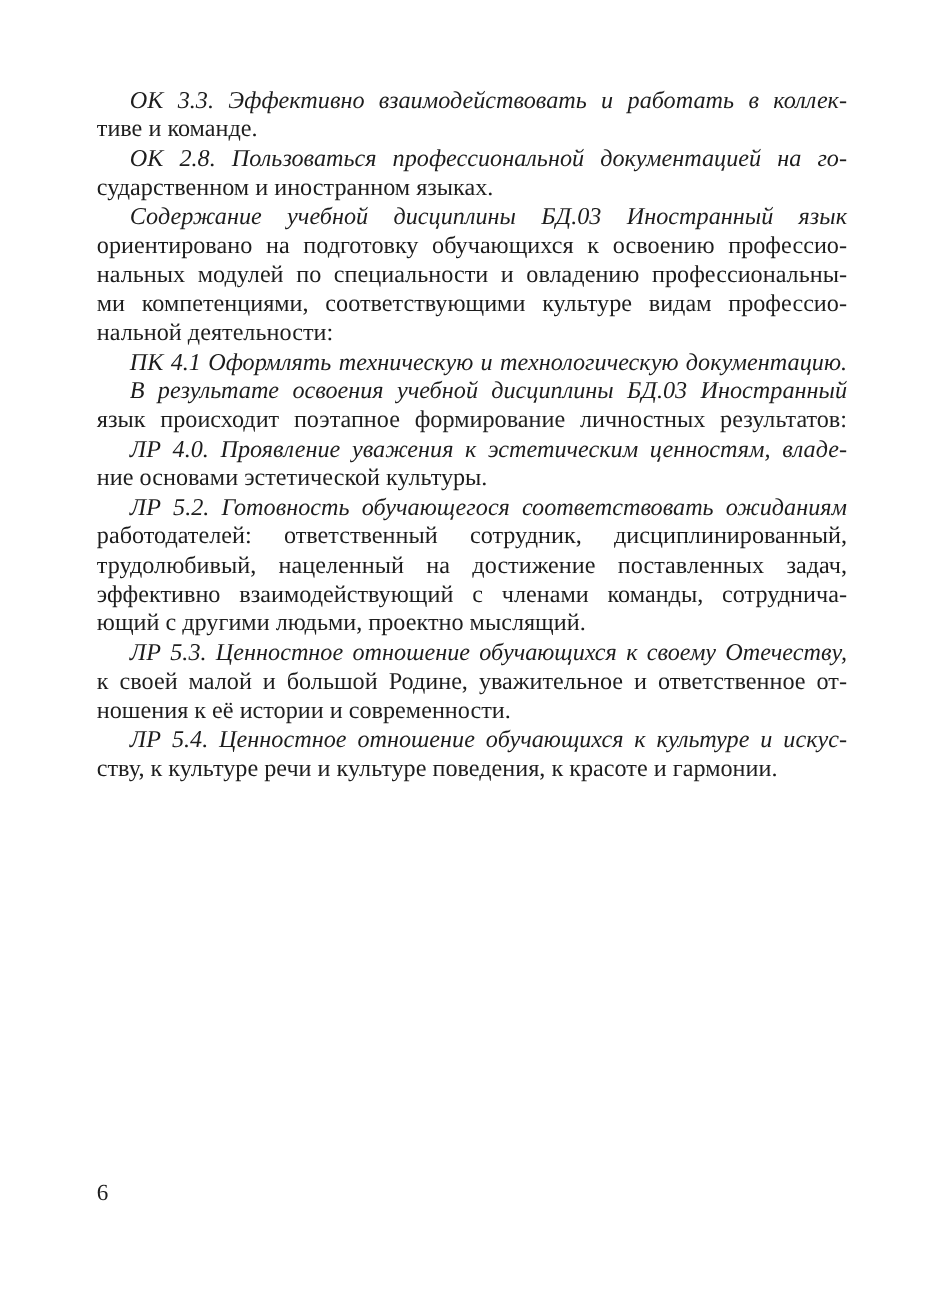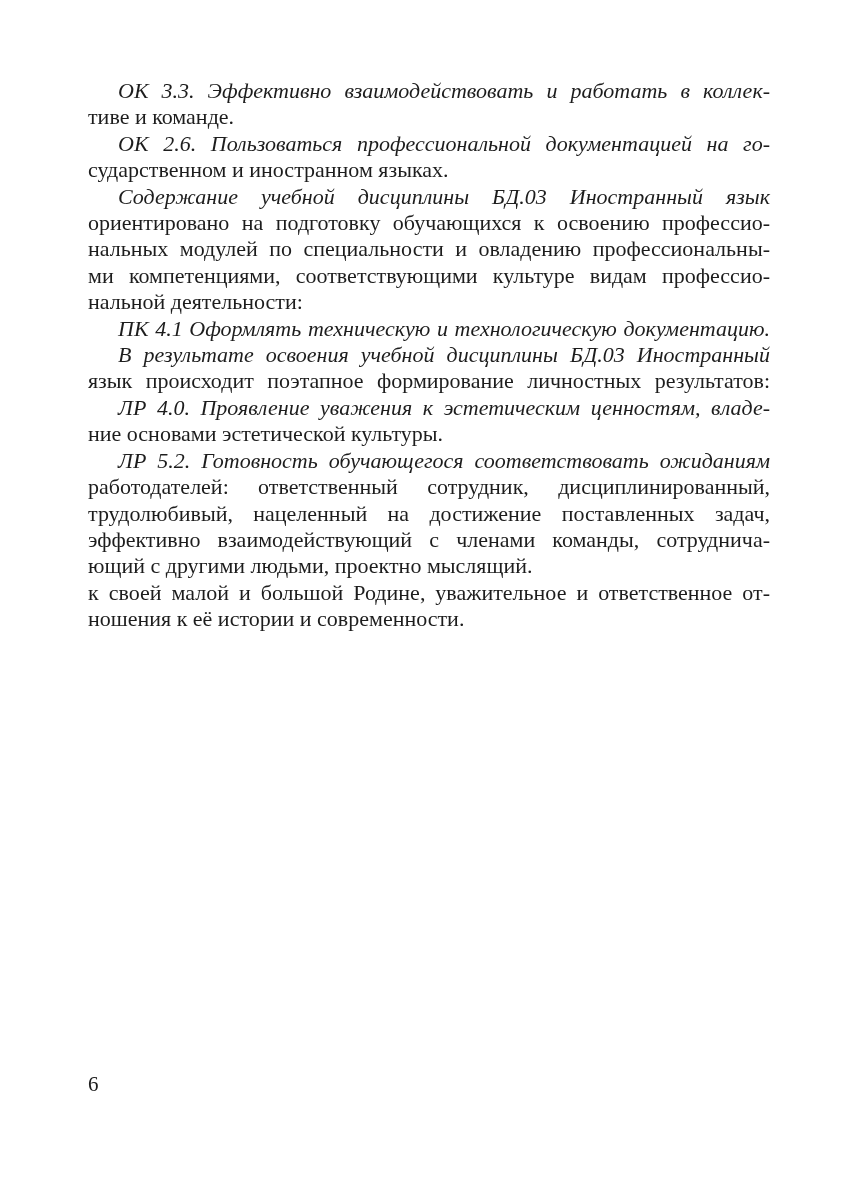--- a/index.html
+++ b/index.html
@@ -47,21 +47,21 @@
 <div class="page">
 
   <div class="text-block">
 
     <div class="para">
       <div class="line ind"><span>ОК 3.3. Эффективно взаимодействовать и работать в коллек-</span></div>
       <div class="line left"><span>тиве и команде.</span></div>
     </div>
 
     <div class="para">
-      <div class="line ind"><span>ОК 2.6. Пользоваться профессиональной документацией на го-</span></div>
+      <div class="line ind"><span>ОК 2.8. Пользоваться профессиональной документацией на го-</span></div>
       <div class="line left"><span>сударственном и иностранном языках.</span></div>
     </div>
 
     <div class="para">
       <div class="line ind"><span>Содержание учебной дисциплины БД.03 Иностранный язык</span></div>
       <div class="line"><span>ориентировано на подготовку обучающихся к освоению профессио-</span></div>
       <div class="line"><span>нальных модулей по специальности и овладению </span><span class="b">профессиональны-</span></div>
       <div class="line"><span class="b">ми компетенциями</span><span>, соответствующими культуре видам профессио-</span></div>
       <div class="line left"><span>нальной деятельности:</span></div>
     </div>
@@ -82,22 +82,27 @@
 
     <div class="para">
       <div class="line ind"><span>ЛР 5.2. Готовность обучающегося соответствовать ожиданиям</span></div>
       <div class="line"><span>работодателей: ответственный сотрудник, дисциплинированный,</span></div>
       <div class="line"><span>трудолюбивый, нацеленный на достижение поставленных задач,</span></div>
       <div class="line"><span>эффективно взаимодействующий с членами команды, сотруднича-</span></div>
       <div class="line left"><span>ющий с другими людьми, проектно мыслящий.</span></div>
     </div>
 
     <div class="para">
+      <div class="line ind"><span>ЛР 5.3. Ценностное отношение обучающихся к своему Отечеству,</span></div>
       <div class="line"><span>к своей малой и большой Родине, уважительное и ответственное от-</span></div>
       <div class="line left"><span>ношения к её истории и современности.</span></div>
     </div>
 
+    <div class="para">
+      <div class="line ind"><span>ЛР 5.4. Ценностное отношение обучающихся к культуре и искус-</span></div>
+      <div class="line left"><span>ству, к культуре речи и культуре поведения, к красоте и гармонии.</span></div>
+    </div>
 
   </div>
 
   <div class="page-number">6</div>
 
 </div>
 
 </body></html>

